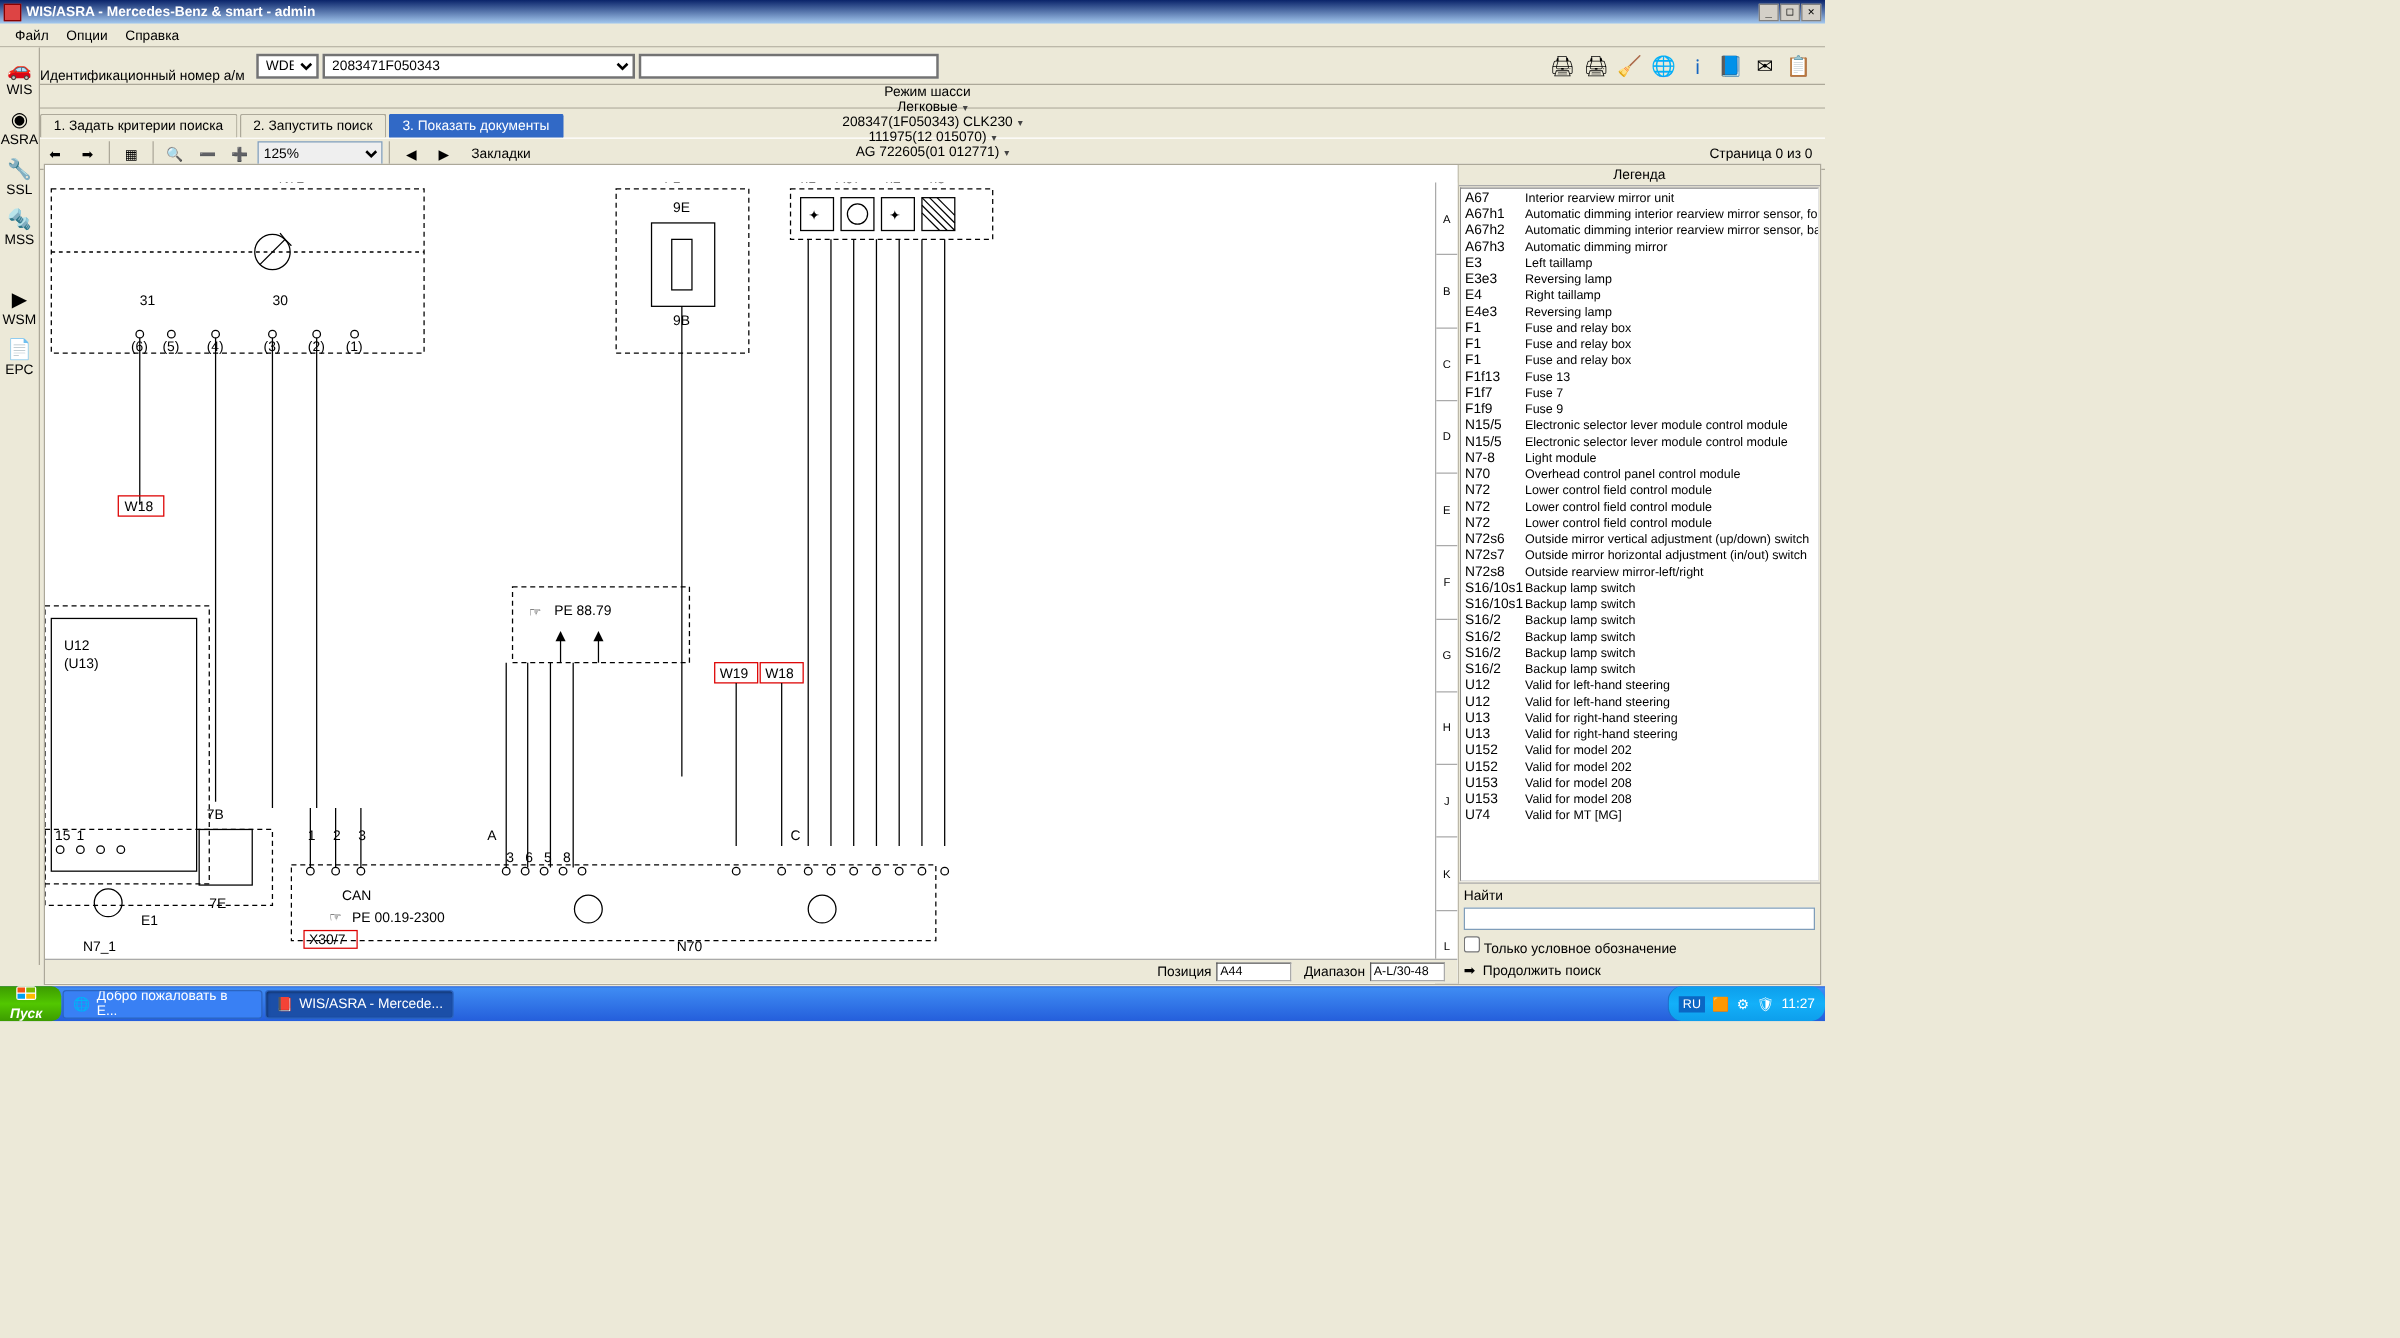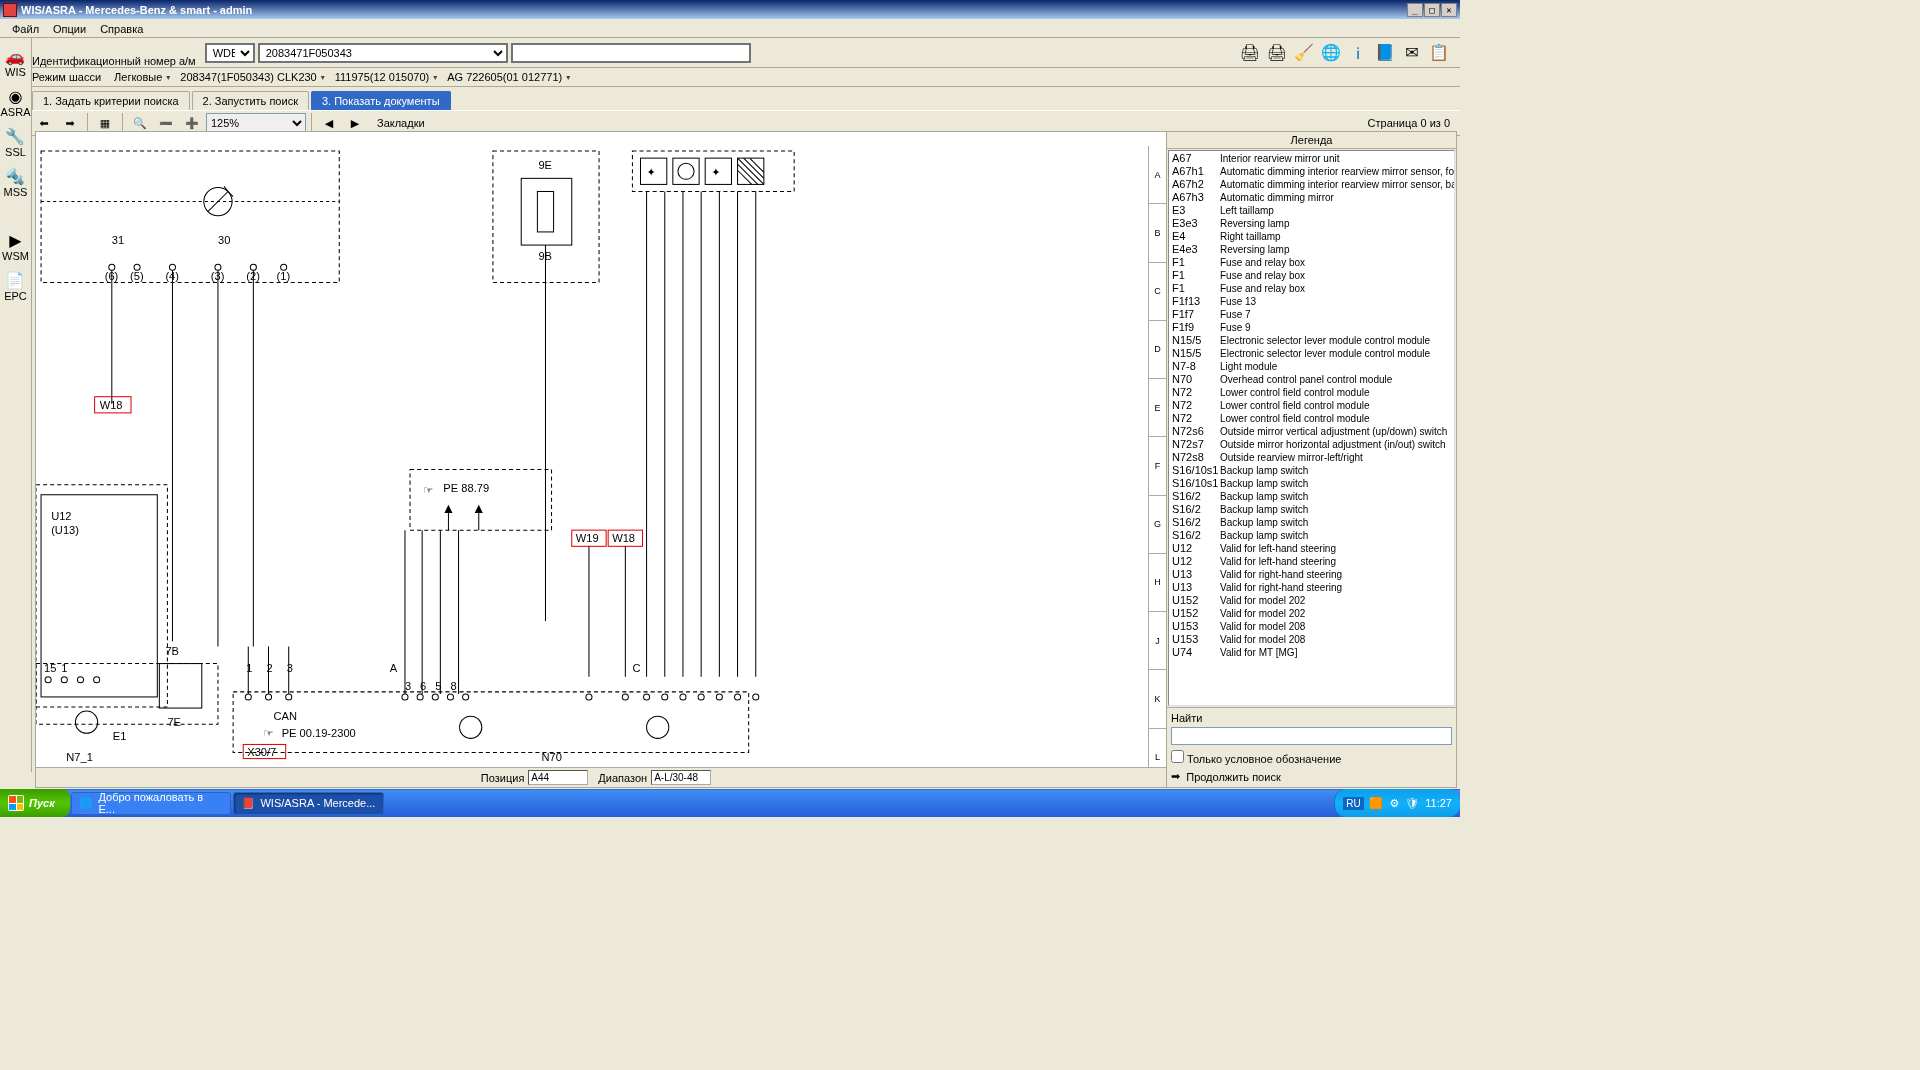--- a/index.html
+++ b/index.html
@@ -10,55 +10,55 @@
 .titlebar-btn { width: 16px; height: 14px; background: #d4d0c8; border: 1px solid #808080; margin-left: 1px; text-align: center; line-height: 12px; font-size: 9px; font-family: "Marlett", monospace; color: #000; cursor: pointer; }
 .menubar { background: #ece9d8; height: 19px; display: flex; align-items: flex-end; padding-left: 5px; border-bottom: 1px solid #aca899; }
 .menubar-item { padding: 2px 7px; cursor: pointer; }
 .toolbar1 { background: #ece9d8; height: 30px; display: flex; align-items: center; padding-left: 32px; gap: 3px; border-bottom: 1px solid #aca899; }
 .toolbar1 .label { margin-right: 6px; margin-top: 16px; }
 .toolbar1 select, .toolbar1 input[type=text] { font-size: 11px; border: 2px solid #737373; background: #fff; height: 20px; padding: 0 2px; }
 .toolbar1 .spacer { flex: 1; }
 .icon-btn { width: 24px; height: 24px; display: inline-flex; align-items: center; justify-content: center; cursor: pointer; }
 .big-icons { display: flex; gap: 5px; margin-right: 10px; }
 .big-icon { width: 22px; height: 22px; display: flex; align-items: center; justify-content: center; font-size: 16px; cursor: pointer; }
-.breadcrumb-bar { background: #ece9d8; height: 19px; display: flex; align-items: center; padding-left: 32px; border-bottom: 1px solid #aca899; }
+.breadcrumb-bar { background: #ece9d8; height: 19px; display: flex; align-items: center; padding-left: 32px; border-bottom: 1px solid #aca899; flex-direction: column; }
 .breadcrumb-bar .label { margin-right: 8px; }
 .breadcrumb-item { padding: 0 5px; cursor: pointer; display: flex; align-items: center; }
 .breadcrumb-item::after { content: "▾"; margin-left: 4px; font-size: 8px; color: #444; }
 .tabs-bar { background: #ece9d8; padding: 4px 32px 0; display: flex; gap: 2px; }
 .tab { padding: 3px 10px; border: 1px solid #aca899; border-bottom: none; background: #ece9d8; cursor: pointer; border-radius: 2px 2px 0 0; }
 .tab.active { background: #3169c6; color: #fff; border-color: #3169c6; }
 .toolbar2 { background: #ece9d8; height: 26px; display: flex; align-items: center; padding-left: 32px; gap: 2px; border-top: 1px solid #fff; border-bottom: 1px solid #aca899; }
 .toolbar2 .sep { width: 1px; height: 20px; background: #aca899; margin: 0 3px; }
 .toolbar2 select { font-size: 11px; border: 1px solid #7f9db9; height: 20px; width: 100px; }
 .page-info { margin-left: auto; margin-right: 10px; }
 .sidebar { position: absolute; left: 0; top: 38px; width: 32px; background: #ece9d8; display: flex; flex-direction: column; align-items: center; gap: 4px; padding-top: 6px; border-right: 1px solid #aca899; height: 734px; }
 .sidebar-item { width: 28px; height: 36px; display: flex; flex-direction: column; align-items: center; justify-content: center; cursor: pointer; font-size: 9px; }
 .sidebar-item .icon { font-size: 16px; }
 .main-area { position: absolute; left: 35px; top: 131px; right: 3px; bottom: 29px; background: #fff; border: 1px solid #aca899; display: flex; }
 .diagram-pane { flex: 1; overflow: hidden; position: relative; background: #fff; }
 .ruler-v { position: absolute; top: 14px; right: 0; bottom: 0; width: 18px; border-left: 1px solid #aaa; background: #fff; display: flex; flex-direction: column; }
 .ruler-cell { flex: 1; border-right: 1px solid #aaa; display: flex; align-items: center; justify-content: center; font-size: 9px; }
 .ruler-v .ruler-cell { border-right: none; border-bottom: 1px solid #aaa; }
 .diagram-svg { position: absolute; top: 14px; left: 0; right: 18px; bottom: 20px; }
-.status-bottom { position: absolute; bottom: 0; left: 0; right: 0; height: 20px; border-top: 1px solid #aaa; display: flex; align-items: center; gap: 10px; padding-right: 10px; justify-content: center; font-size: 10px; background: #ece9d8; }
+.status-bottom { position: absolute; bottom: 0; left: 0; right: 0; height: 20px; border-top: 1px solid #aaa; display: flex; align-items: center; gap: 10px; padding-right: 10px; justify-content: flex-end; font-size: 10px; background: #ece9d8; }
 .status-bottom .field { display: inline-flex; align-items: center; gap: 4px; }
 .status-bottom input { width: 60px; height: 15px; border: 1px inset #aaa; font-size: 10px; padding: 0 2px; background: #fff; }
 .right-pane { width: 290px; border-left: 1px solid #aca899; display: flex; flex-direction: column; background: #ece9d8; }
 .legend-header { text-align: center; border-bottom: 1px solid #aaa; padding: 2px; background: #ece9d8; font-weight: normal; }
 .legend-list { flex: 1; overflow: auto; background: #fff; padding: 1px; border: 1px inset #ddd; margin: 1px; }
 .legend-row { padding: 0 2px; white-space: nowrap; line-height: 13px; font-size: 10px; }
 .legend-row .code { display: inline-block; width: 48px; }
 .find-area { padding: 4px; border-top: 1px solid #aaa; }
 .find-area .find-label { display: block; margin-bottom: 3px; }
 .find-area input[type=text] { width: 100%; border: 1px solid #7f9db9; height: 18px; margin-bottom: 5px; }
 .find-area label { display: block; margin-bottom: 5px; }
 .find-area .continue { display: flex; align-items: center; gap: 6px; cursor: pointer; }
 .taskbar { position: absolute; bottom: 0; left: 0; right: 0; height: 28px; background: linear-gradient(#245edb, #3f8cf3 5%, #245edb); display: flex; align-items: center; }
-.start-btn { background: linear-gradient(#3c9b00, #52c700 50%, #3c9b00); height: 28px; padding: 0 15px 0 8px; color: #fff; font-weight: bold; font-style: italic; display: flex; align-items: center; gap: 5px; border-radius: 0 8px 8px 0; cursor: pointer; }
+.start-btn { background: linear-gradient(#3c9b00, #52c700 50%, #3c9b00); height: 28px; padding: 0 15px 0 8px; color: #fff; font-weight: bold; font-style: italic; display: flex; align-items: center; gap: 5px; border-radius: 0 8px 8px 0; cursor: pointer; flex-direction: column; }
 .start-btn .win-icon { width: 16px; height: 16px; background: #fff; border-radius: 2px; display: grid; grid-template: 1fr 1fr / 1fr 1fr; gap: 1px; padding: 1px; }
 .start-btn .win-icon span:nth-child(1) { background: #f65314; }
 .start-btn .win-icon span:nth-child(2) { background: #7cbb00; }
 .start-btn .win-icon span:nth-child(3) { background: #00a1f1; }
 .start-btn .win-icon span:nth-child(4) { background: #ffbb00; }
 .task-item { height: 23px; margin: 0 1px; background: #3980f4; border: 1px solid #2b64c0; color: #fff; padding: 0 8px; display: flex; align-items: center; gap: 5px; cursor: pointer; border-radius: 3px; max-width: 160px; overflow: hidden; }
 .task-item.active { background: #1b4fa8; box-shadow: inset 1px 1px 2px rgba(0,0,0,0.4); }
 .tray { margin-left: auto; background: linear-gradient(#0d9eeb, #13b0f9 50%, #0d9eeb); height: 28px; display: flex; align-items: center; padding: 0 8px; gap: 6px; color: #fff; border-left: 1px solid #1a71c8; border-radius: 12px; }
 .tray .lang { background: #0b67c4; padding: 1px 3px; font-size: 10px; }
 .red-box { stroke: #d00; fill: none; stroke-width: 1; }

